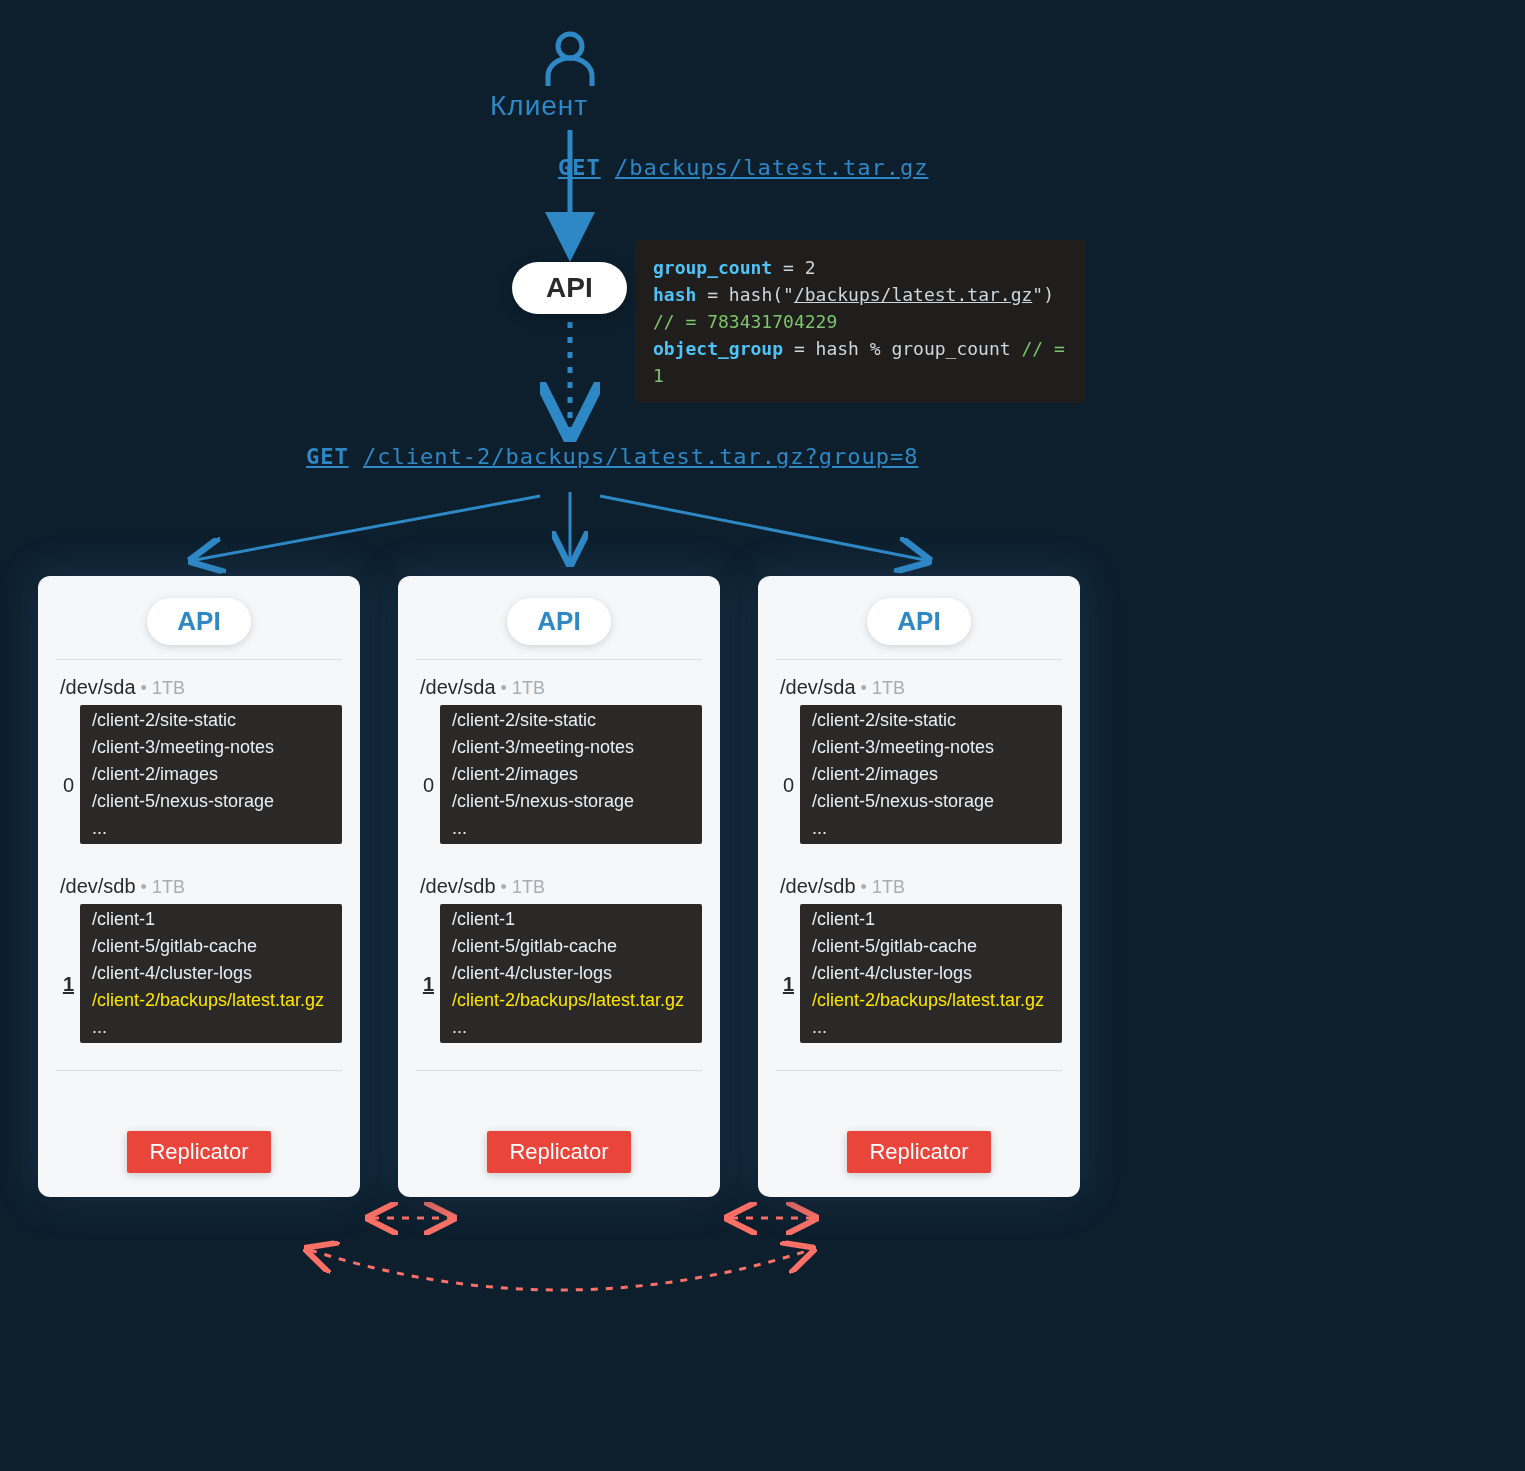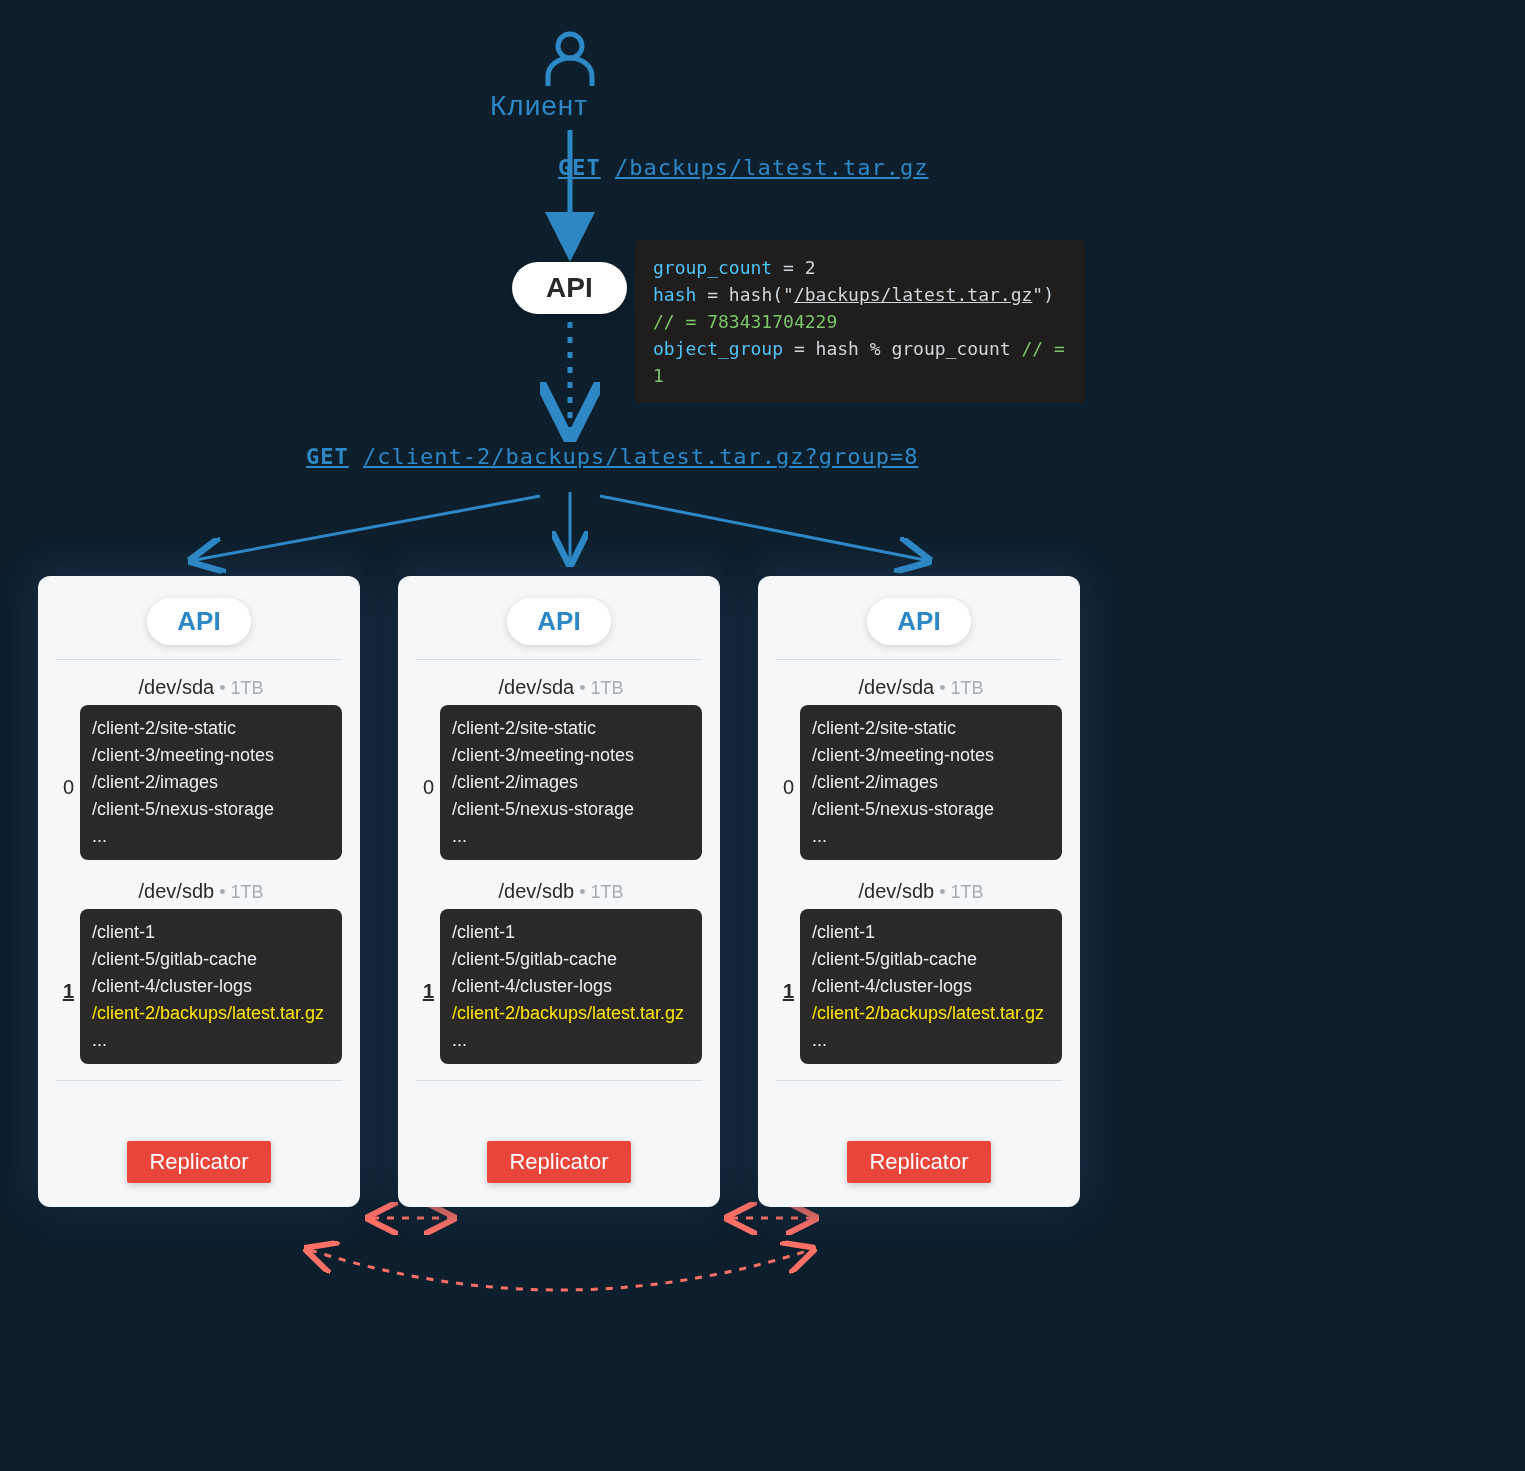--- a/index.html
+++ b/index.html
@@ -26,21 +26,21 @@
   }
   .api-top { position:absolute; left:512px; top:262px; }
 
   
   .code-panel {
     position:absolute; left:635px; top:240px; width:450px;
     background:#1f1e1c; color:#cfd6dc; padding:14px 18px;
     font-family:"SF Mono","Consolas",monospace; font-size:18px; line-height:1.5;
     border-radius:4px;
   }
-  .code-panel .kw { color:#4fc3f7; font-weight:400; }
+  .code-panel .kw { color:#4fc3f7; font-weight:700; }
   .code-panel .comment { color:#7ec46c; }
   .code-panel a { color:#cfd6dc; text-decoration:underline; }
 
   
   .get-label { position:absolute; font-family:"SF Mono","Consolas",monospace; font-size:22px; color:#2d88c5; letter-spacing:1px; }
   .get-label .m { font-weight:700; text-decoration:underline; }
   .get-label .p { text-decoration:underline; }
   .get1 { left:558px; top:155px; }
   .get2 { left:306px; top:444px; }
 
@@ -54,28 +54,28 @@
   .card2 { left:398px; top:576px; }
   .card3 { left:758px; top:576px; }
 
   .card .api-pill { display:flex; justify-content:center; margin-bottom:14px; }
   .card .api-pill span {
     background:#fff; color:#2d88c5; font-weight:700; font-size:26px;
     border-radius:40px; padding:8px 30px; box-shadow:0 2px 8px rgba(0,0,0,.15);
   }
   .card hr { border:none; border-top:1px solid #d8dde1; margin:6px 0 16px 0; }
 
-  .dev-row { color:#2a2a2a; font-size:20px; margin:10px 0 6px 4px;text-align:center; }
+  .dev-row { color:#2a2a2a; font-size:20px; margin:10px 0 6px 4px; }
   .dev-row .sz { color:#a5adb5; font-size:18px; }
   .grp-wrap { display:flex; align-items:center; }
   .grp-idx { width:18px; text-align:right; margin-right:6px; color:#2a2a2a; font-size:20px; align-self:center; }
   .grp-idx.u { text-decoration:underline; font-weight:600; }
   .grp {
-    flex:1; background:#2a2927; color:#e8eef3; border-radius:8px;
-    padding:10px 12px; font-size:18px; line-height:1.5; margin-bottom:10px;
+    flex:1; background:#2a2927; color:#e8eef3; border-radius:2px;
+    padding:2px 12px; font-size:18px; line-height:1.5; margin-bottom:21px;
   }
   .grp .hl { color:#ffe600; font-weight:400; }
   .card .rep-wrap { display:flex; flex-direction:column; align-items:center; margin-top:8px; }
   .rep-btn { background:#e9453b; color:#fff; font-size:22px; padding:8px 22px; border-radius:2px; box-shadow:0 2px 8px rgba(0,0,0,.2); }
 </style>
 </head>
 <body>
 
 <svg class="bg">
   <defs>

